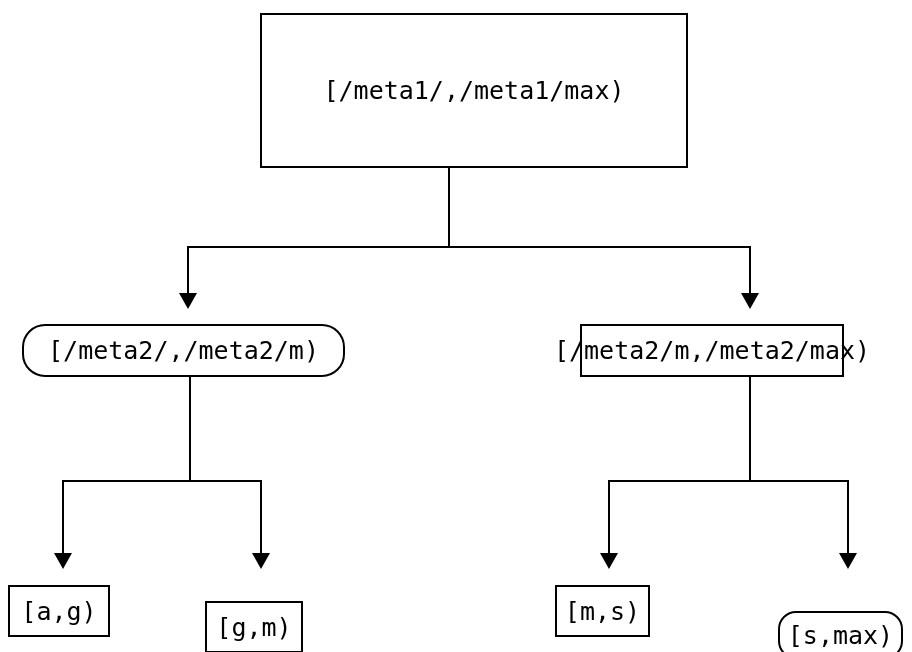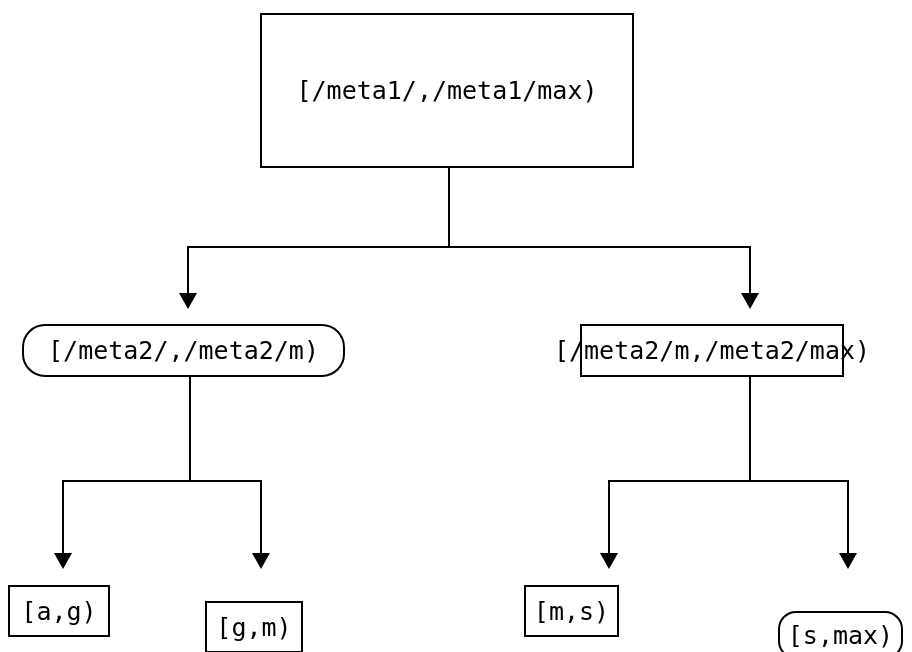--- a/index.html
+++ b/index.html
@@ -21,26 +21,26 @@
   .node {
     position: absolute;
     border: 2px solid var(--line);
     background: var(--bg);
     display: flex;
     align-items: center;
     justify-content: center;
     font-size: 25px;
     white-space: nowrap;
   }
-  .node-root  { left: 260px; top: 13px;  width: 374px; height: 155px; }
+  .node-root  { left: 260px; top: 13px;  width: 428px; height: 155px; }
   .node-l2a   { left: 22px;  top: 324px; width: 323px; height: 53px; border-radius: 23px; }
   .node-l2b   { left: 580px; top: 324px; width: 264px; height: 53px; }
   .node-leaf1 { left: 8px;   top: 585px; width: 102px; height: 52px; text-align: right; }
   .node-leaf2 { left: 205px; top: 585px; width: 98px;  height: 52px; margin-top: 16px; }
-  .node-leaf3 { left: 524px; top: 585px; width: 95px;  height: 52px; }
+  .node-leaf3 { left: 555px; top: 585px; width: 95px;  height: 52px; }
   .node-leaf4 { left: 778px; top: 611px; width: 125px; height: 48px; border-radius: 18px; }
 
   .line { position: absolute; background: var(--line); }
   .vline { width: 2px; }
   .hline { height: 2px; }
 
   
   .trunk      { left: 448px; top: 168px; height: 79px; }
   .h1         { left: 187px; top: 246px; width: 563px; }
   .drop1a     { left: 187px; top: 246px; height: 47px; }

